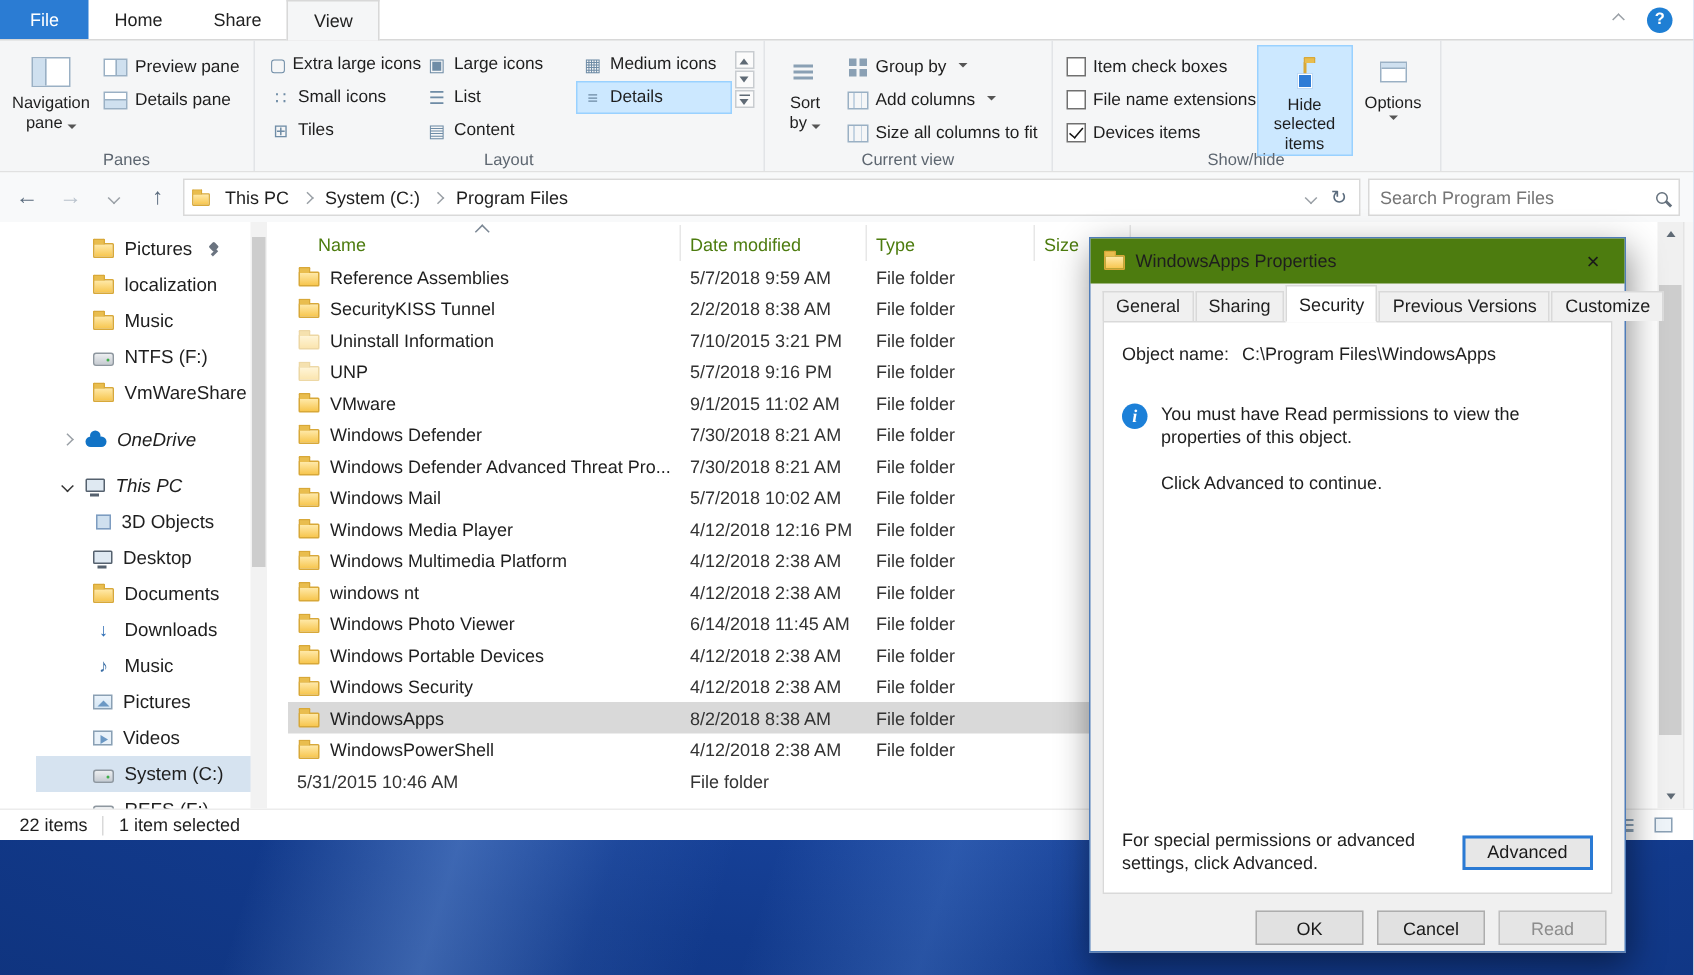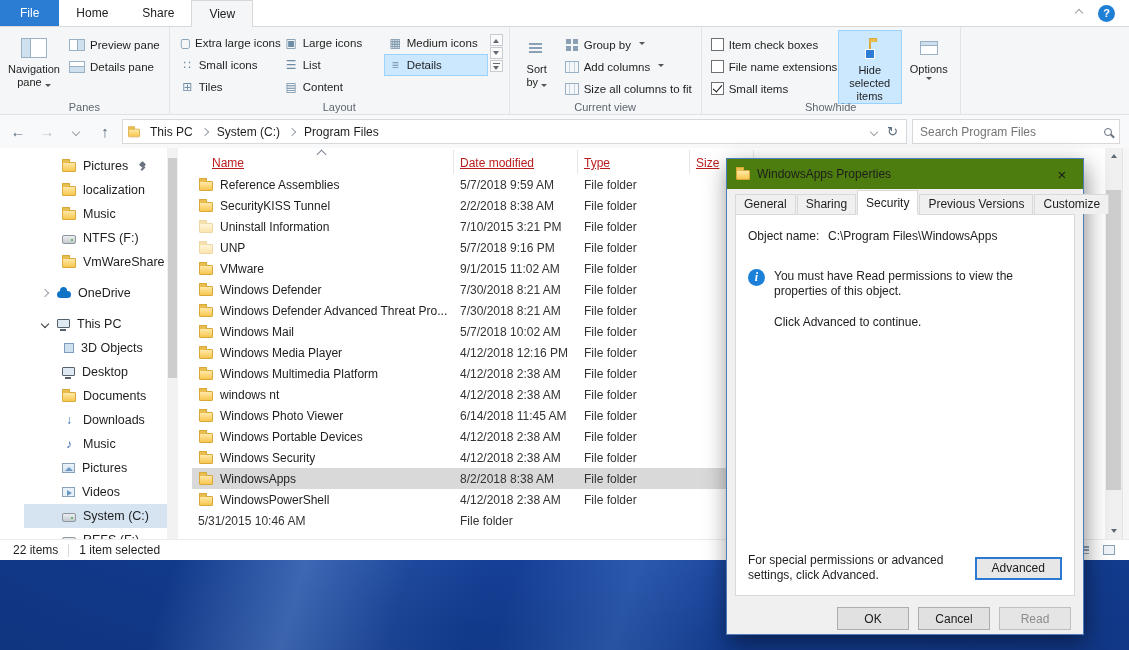--- a/index.html
+++ b/index.html
@@ -81,21 +81,21 @@
   .bc-right { margin-left:auto; display:flex; align-items:center; gap:10px; padding-right:4px; color:#5a6b7d; }
   .search-box { width:208px; height:25px; background:#fff; border:1px solid #d9d9d9; display:flex; align-items:center; padding:0 7px; }
   .search-box input { border:none; outline:none; flex:1; font:inherit; font-size:12px; color:#555; background:transparent; }
   .i-search { width:8px; height:8px; border:1.5px solid #64707c; border-radius:50%; position:relative; flex:none; }
   .i-search::after { content:""; position:absolute; width:5px; height:1.5px; background:#64707c; transform:rotate(45deg); right:-4px; bottom:-2px; }
 
   
   .main { position:relative; height:391px; display:flex; }
   .nav-pane { width:154px; flex:none; padding-top:6px; overflow:hidden; position:relative;margin-left:24px; }
   .nav-item { height:24px; display:flex; align-items:center; gap:7px; padding-left:38px; font-size:12.5px; white-space:nowrap; }
-  .nav-item.lvl1 { padding-left:16px; }
+  .nav-item.lvl1 { padding-left:16px;font-style:italic; }
   .nav-item .exp { width:10px; flex:none; display:flex; justify-content:center; }
   .nav-item.selected { background:#d6e3f0; }
   .nav-item.gap-top { margin-top:7px; }
   .i-pin { position:relative; width:10px; height:10px; margin-left:2px; }
   .i-pin::before { content:""; position:absolute; width:5px; height:5px; background:#6b7480; border-radius:1px; transform:rotate(45deg); top:1px; left:3px; }
   .i-pin::after { content:""; position:absolute; width:2px; height:5px; background:#6b7480; left:5px; top:5px; transform:rotate(45deg); }
   .nav-scroll { position:absolute; right:0; top:0; bottom:0; width:11px; background:#f2f2f2; }
   .nav-scroll .thumb { position:absolute; left:1px; right:1px; top:10px; height:220px; background:#cdcdcd; }
 
   
@@ -111,21 +111,21 @@
   .i-download { color:#2d6db5; font-size:12px; font-weight:bold; width:14px; text-align:center; flex:none; }
   .i-music { color:#3a6ea5; font-size:12px; width:14px; text-align:center; flex:none; }
   .i-pic { width:13px; height:10px; border:1px solid #8aa0b4; background:linear-gradient(#eaf3fb,#d4e5f3); position:relative; flex:none; }
   .i-pic::after { content:""; position:absolute; left:2px; bottom:1px; border-left:4px solid transparent; border-right:4px solid transparent; border-bottom:4px solid #6b98c4; }
   .i-video { width:13px; height:10px; border:1px solid #8aa0b4; background:#e8f1f9; position:relative; flex:none; }
   .i-video::after { content:""; position:absolute; left:4px; top:2px; border-top:3px solid transparent; border-bottom:3px solid transparent; border-left:5px solid #6b98c4; }
 
   
   .file-area { flex:1; position:relative; padding:2px 0 0 14px; overflow:hidden; }
   .sort-caret { position:absolute; top:3px; left:140px; width:7px; height:7px; border-left:1.3px solid #7b8794; border-top:1.3px solid #7b8794; transform:rotate(45deg); }
-  .col-headers { display:grid; grid-template-columns:262px 124px 112px 64px; height:24px; align-items:end; color:#b91c1c;text-decoration:underline; }
+  .col-headers { display:grid; grid-template-columns:262px 124px 112px 64px; height:24px; align-items:end; color:#4d7c0f; }
   .col-headers .hc { padding:0 0 4px 6px; border-right:1px solid #e7e7e7; height:100%; display:flex; align-items:flex-end; }
   .col-headers .hc.first { padding-left:20px; }
   .frow { display:grid; grid-template-columns:262px 124px 112px 64px; width:562px; height:21px; align-items:center; }
   .frow.selected { background:#d9d9d9; }
   .frow .c-name { display:flex; align-items:center; gap:7px; padding-left:7px; overflow:hidden; white-space:nowrap; }
   .frow .c-date, .frow .c-type, .frow .c-size { padding-left:6px; color:#333; white-space:nowrap; }
   .frow.faded .i-folder { opacity:.45; }
   .list-scroll { position:absolute; right:7px; top:0; bottom:0; width:17px; background:#f0f0f0; z-index:2; }
   .list-scroll .arr { position:absolute; left:0; right:0; height:15px; display:flex; align-items:center; justify-content:center; }
   .list-scroll .arr.bottom { bottom:0; }
@@ -284,21 +284,21 @@
           <div class="smallbtn">
             <span class="chk"></span>
             <span>Item check boxes</span>
           </div>
           <div class="smallbtn">
             <span class="chk"></span>
             <span>File name extensions</span>
           </div>
           <div class="smallbtn">
             <span class="chk checked"></span>
-            <span>Small items</span>
+            <span>Devices items</span>
           </div>
         </div>
         <div class="bigbtn highlight" style="width:64px">
           <span class="ric">
               <span class="i-hidesel"><span class="i-folder" style="width:20px;height:14px"></span></span>
             </span>
           <span class="blbl">Hide selected items</span>
         </div>
         <div class="bigbtn" style="width:54px">
           <span class="ric">

